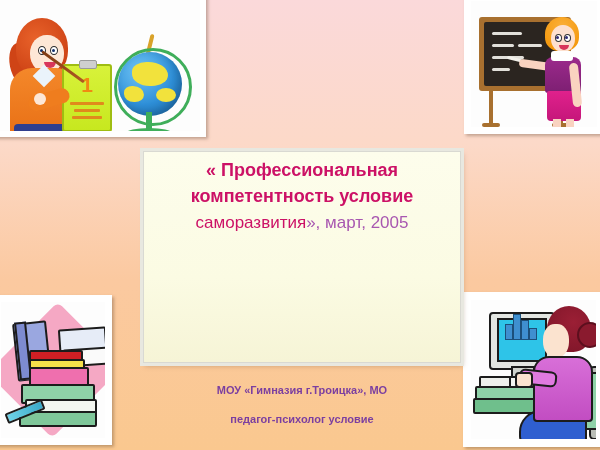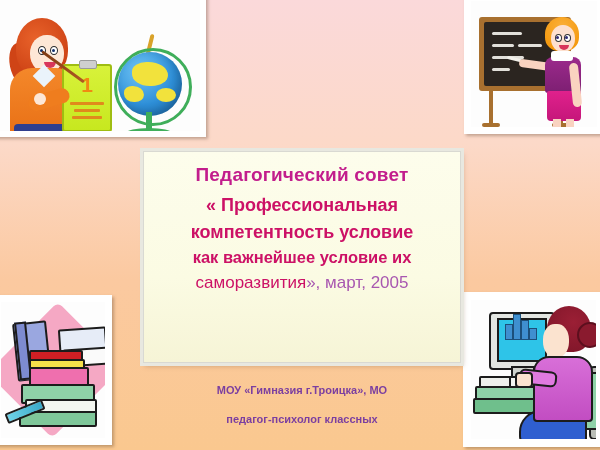--- a/index.html
+++ b/index.html
@@ -312,27 +312,25 @@
       <div class="cp-bun"></div>
       <div class="cp-face"></div>
       <div class="cp-lap"></div>
       <div class="cp-body"></div>
       <div class="cp-arm"></div>
       <div class="cp-hand"></div>
     </div>
   </div>
 
   <div id="title-panel">
-    <p class="line" id="headline">Педагогический совет</p>
     <p class="line sub">« Профессиональная</p>
     <p class="line sub">компетентность условие</p>
-    <p class="line sub2">как важнейшее условие их</p>
     <p class="line" id="last-line">
       <span class="strong">саморазвития</span><span class="soft">», март, 2005</span>
     </p>
   </div>
 
   <div id="credits">
     <div>МОУ «Гимназия г.Троицка», МО</div>
-    <div>педагог-психолог классных</div>
+    <div>педагог-психолог условие</div>
   </div>
 
 </div>
 
 </body></html>

